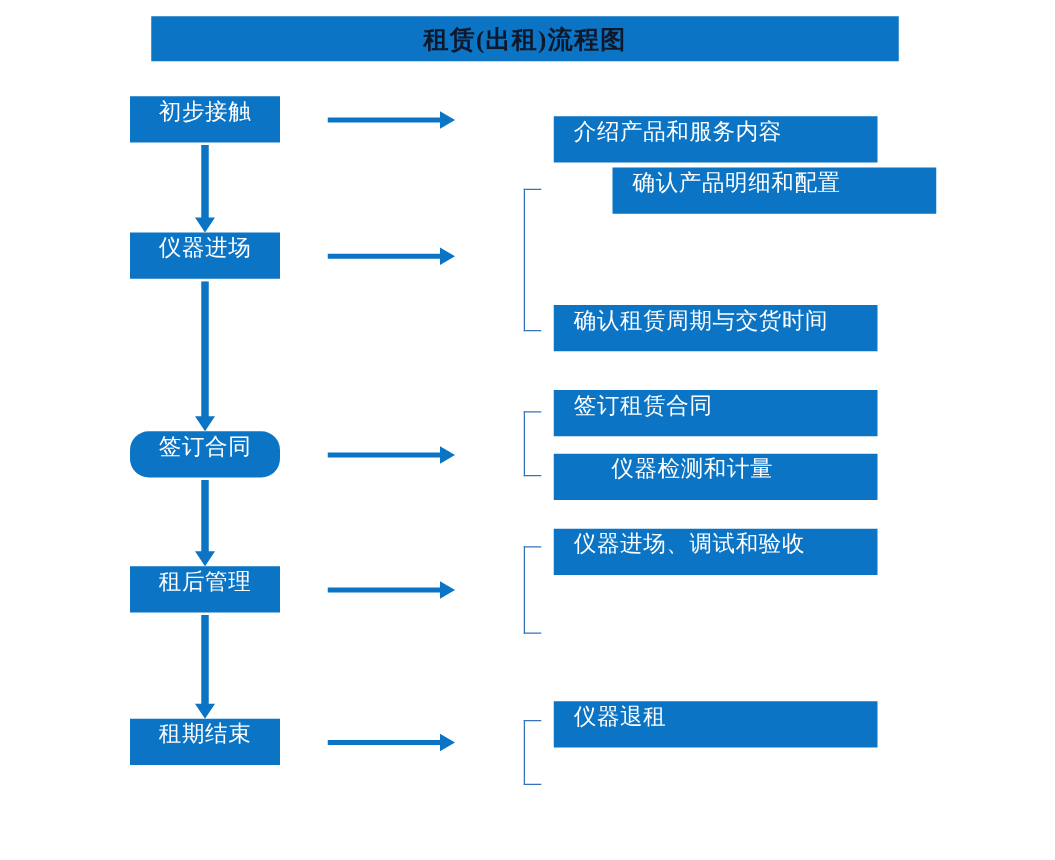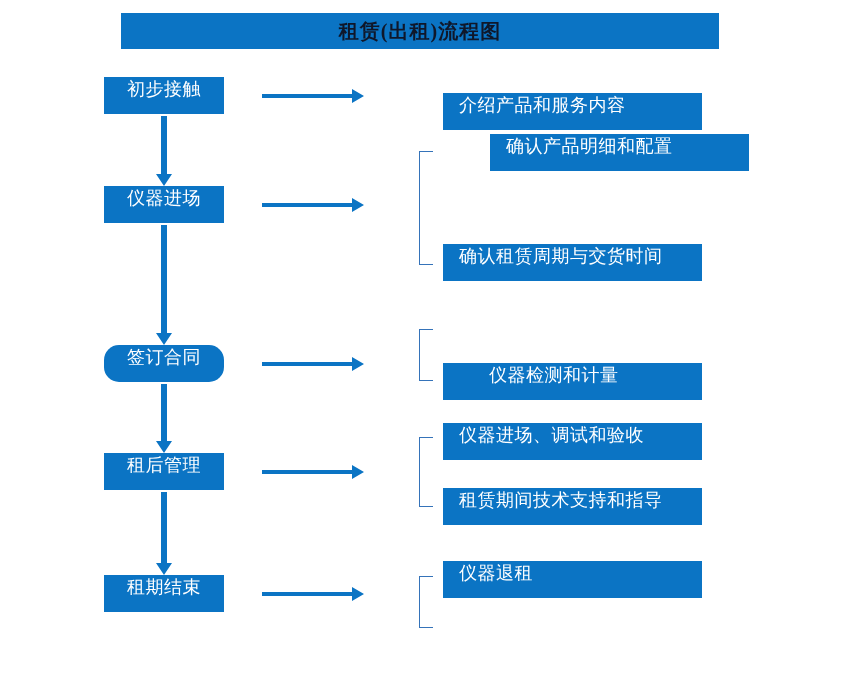--- a/index.html
+++ b/index.html
@@ -106,28 +106,28 @@
 
   <div class="box detail-box" style="top:93px;">
     <span>介绍产品和服务内容</span>
   </div>
   <div class="box detail-box" style="top:134px;margin-left:47px;">
     <span>确认产品明细和配置</span>
   </div>
   <div class="box detail-box" style="top:244px;">
     <span>确认租赁周期与交货时间</span>
   </div>
+  <div class="box detail-box" style="top:312px;">
+    <span>签订租赁合同</span>
+  </div>
   <div class="box detail-box" style="top:363px;padding-left:46px;">
     <span>仪器检测和计量</span>
   </div>
   <div class="box detail-box" style="top:423px;">
     <span>仪器进场、调试和验收</span>
-  </div>
-  <div class="box detail-box" style="top:488px;">
-    <span>租赁期间技术支持和指导</span>
   </div>
   <div class="box detail-box" style="top:561px;">
     <span>仪器退租</span>
   </div>
 
   <div class="h-arrow" style="left:262px; top:87px; width:102px;">
     <svg width="102" height="18" viewBox="0 0 102 18">
       <path d="M0 7 H 90 V 2 L 102 9 L 90 16 V 11 H 0 Z" fill="#0B74C4"></path>
     </svg>
   </div>

